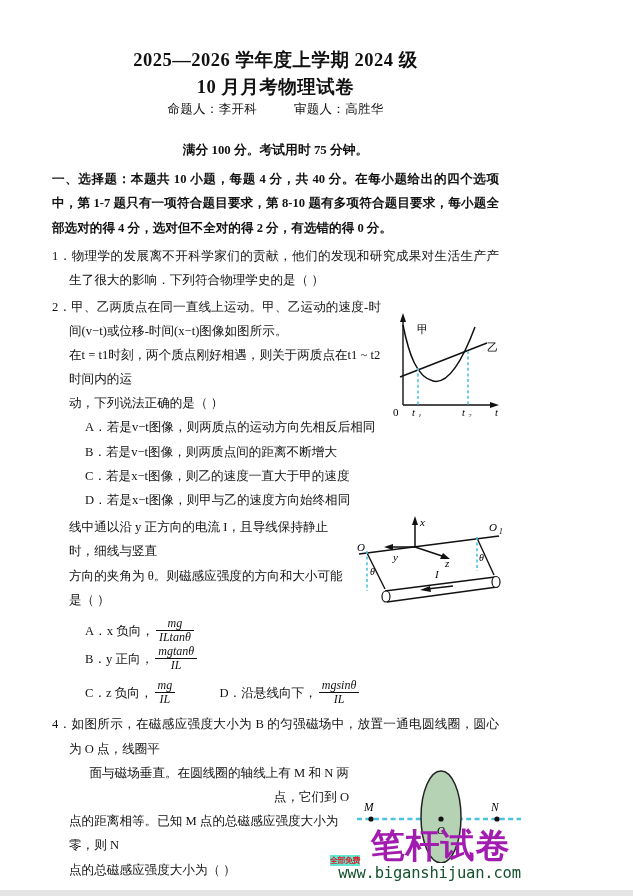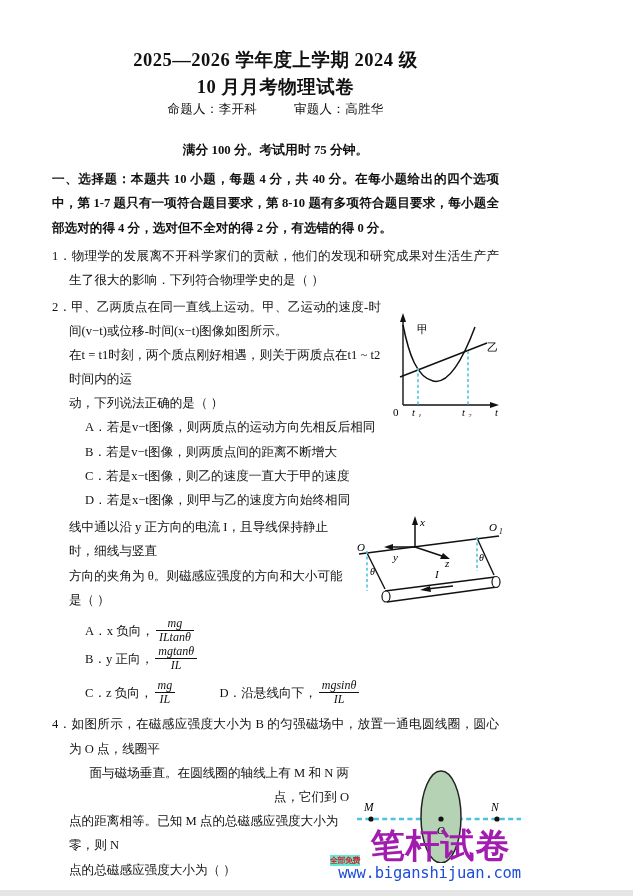--- a/index.html
+++ b/index.html
@@ -58,21 +58,21 @@
     position:absolute;right:14px;bottom:6px;width:215px;height:62px;
     text-align:center;
   }
   .wm-cn{
     font-family:"DejaVu Sans","Liberation Sans",sans-serif;
     font-weight:bold;font-size:34px;color:#a21caf;letter-spacing:1px;
     line-height:1;padding-left:22px;
   }
   .wm-url{
     font-family:"DejaVu Sans Mono","Liberation Mono",monospace;
-    font-size:15.5px;color:#1d4ed8;letter-spacing:-0.2px;margin-top:2px;
+    font-size:15.5px;color:#14532d;letter-spacing:-0.2px;margin-top:2px;
   }
   .wm-badge{
     position:absolute;left:8px;top:27px;
     font-family:"DejaVu Sans","Liberation Sans",sans-serif;
     font-size:8px;font-weight:bold;color:#d8232a;letter-spacing:-0.5px;
     background:#5eead4;
   }
   .bottombar{
     position:absolute;left:0;bottom:0;width:633px;height:6px;background:#e6e6e6;
   }

